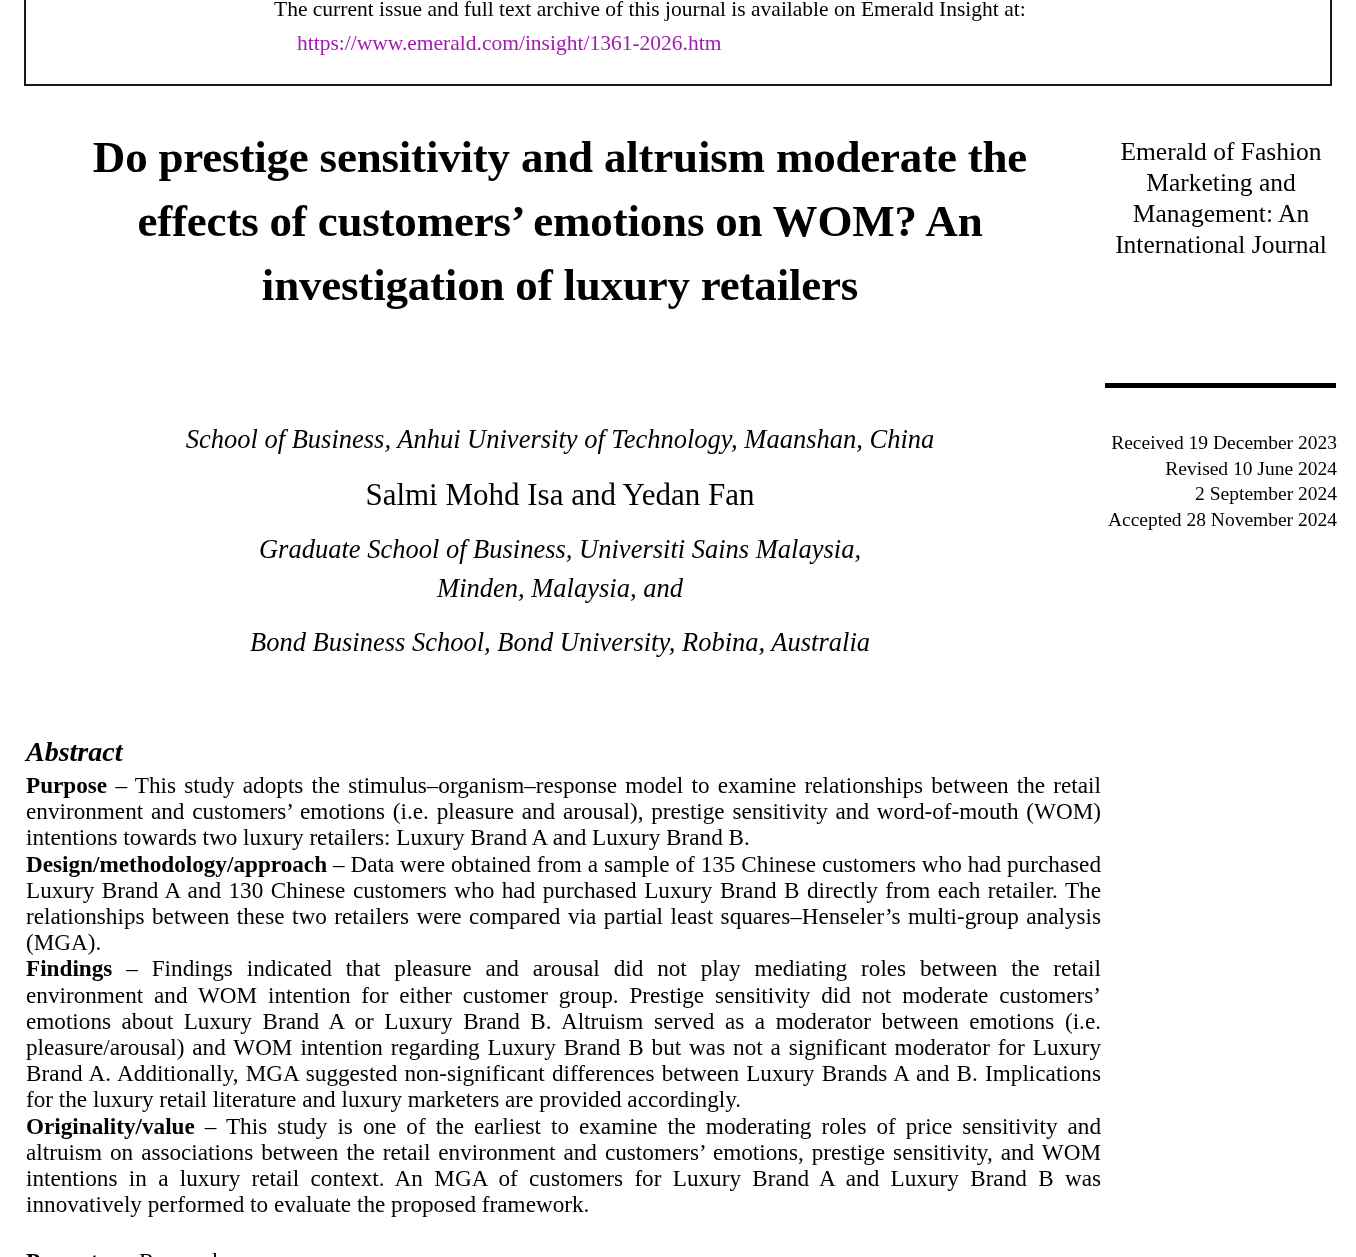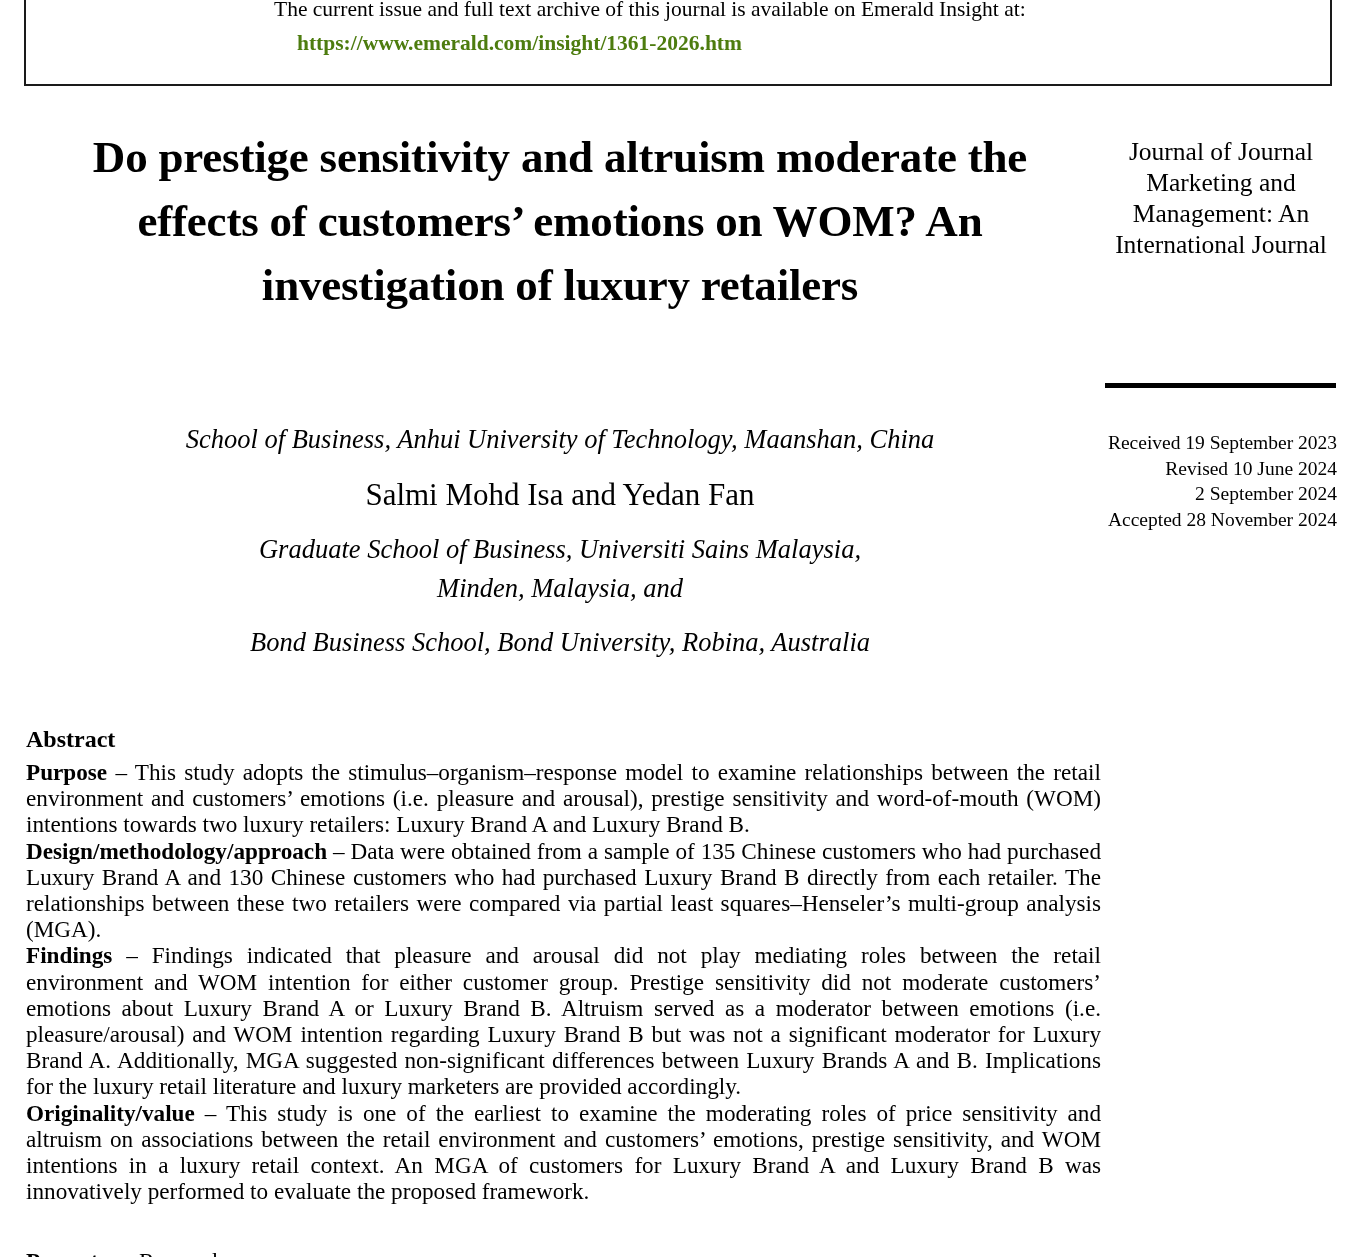--- a/index.html
+++ b/index.html
@@ -41,22 +41,22 @@
     line-height: 30px;
     color: #000;
     white-space: nowrap;
   }
   .insight-link {
     position: absolute;
     left: 271px;
     top: 36px;
     font-size: 21.5px;
     line-height: 30px;
-    font-weight: bold;
-    color: #4d7c0f;
+    font-weight: normal;
+    color: #a21caf;
     text-decoration: none;
     white-space: nowrap;
   }
 
   
   .title {
     position: absolute;
     left: 30px;
     top: 125px;
     width: 1060px;
@@ -116,24 +116,25 @@
   }
 
   
   .abstract-wrap {
     position: absolute;
     left: 26px;
     top: 723px;
     width: 1075px;
   }
   .abstract-heading {
-    font-size: 24px;
+    font-size: 28px;
     font-weight: bold;
     line-height: 32px;
-    margin: 0 0 4px 0;
+    margin: 13px 0 4px 0;
+    font-style: italic;
   }
   .abstract-para {
     font-size: 23.2px;
     line-height: 26.2px;
     text-align: justify;
     text-justify: inter-word;
     margin: 0;
   }
   .abstract-para b { font-weight: bold; }
 
@@ -171,24 +172,24 @@
 
   <div class="title">Do prestige sensitivity and altruism moderate the effects of customers’ emotions on WOM? An investigation of luxury retailers</div>
 
   <div class="authors">
     <p class="author-affil">School of Business, Anhui University of Technology, Maanshan, China</p>
     <p class="author-name">Salmi Mohd Isa and Yedan Fan</p>
     <p class="author-affil">Graduate School of Business, Universiti Sains Malaysia,<br>Minden, Malaysia, and</p>
     <p class="author-affil">Bond Business School, Bond University, Robina, Australia</p>
   </div>
 
-  <div class="journal-name">Journal of Journal Marketing and Management: An International Journal</div>
+  <div class="journal-name">Emerald of Fashion Marketing and Management: An International Journal</div>
   <div class="sidebar-rule"></div>
   <div class="dates">
-    <div>Received 19 September 2023</div>
+    <div>Received 19 December 2023</div>
     <div>Revised 10 June 2024</div>
     <div>2 September 2024</div>
     <div>Accepted 28 November 2024</div>
   </div>
 
   <div class="abstract-wrap">
     <div class="abstract-heading">Abstract</div>
     <p class="abstract-para"><b>Purpose</b><span> – This study adopts the stimulus–organism–response model to examine relationships between the retail environment and customers’ emotions (i.e. pleasure and arousal), prestige sensitivity and word-of-mouth (WOM) intentions towards two luxury retailers: Luxury Brand A and Luxury Brand B.</span></p>
     <p class="abstract-para"><b>Design/methodology/approach</b><span> – Data were obtained from a sample of 135 Chinese customers who had purchased Luxury Brand A and 130 Chinese customers who had purchased Luxury Brand B directly from each retailer. The relationships between these two retailers were compared via partial least squares–Henseler’s multi-group analysis (MGA).</span></p>
     <p class="abstract-para"><b>Findings</b><span> – Findings indicated that pleasure and arousal did not play mediating roles between the retail environment and WOM intention for either customer group. Prestige sensitivity did not moderate customers’ emotions about Luxury Brand A or Luxury Brand B. Altruism served as a moderator between emotions (i.e. pleasure/arousal) and WOM intention regarding Luxury Brand B but was not a significant moderator for Luxury Brand A. Additionally, MGA suggested non-significant differences between Luxury Brands A and B. Implications for the luxury retail literature and luxury marketers are provided accordingly.</span></p>

